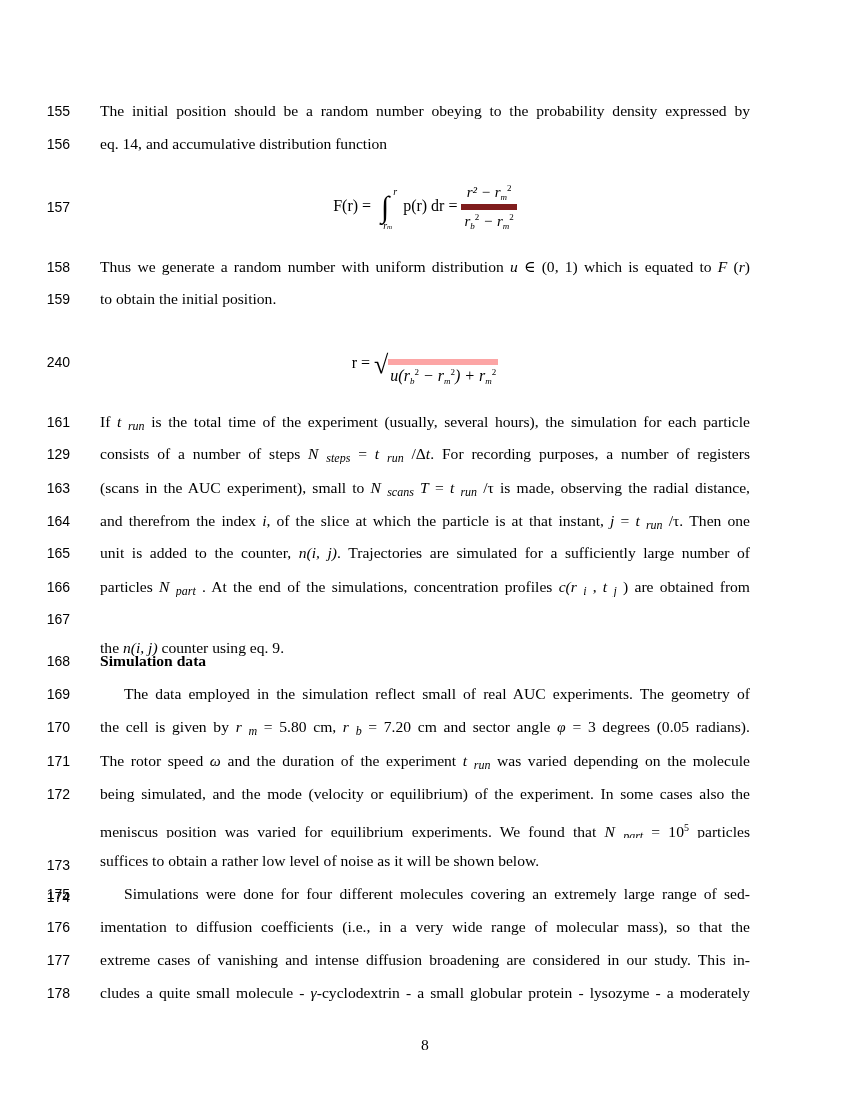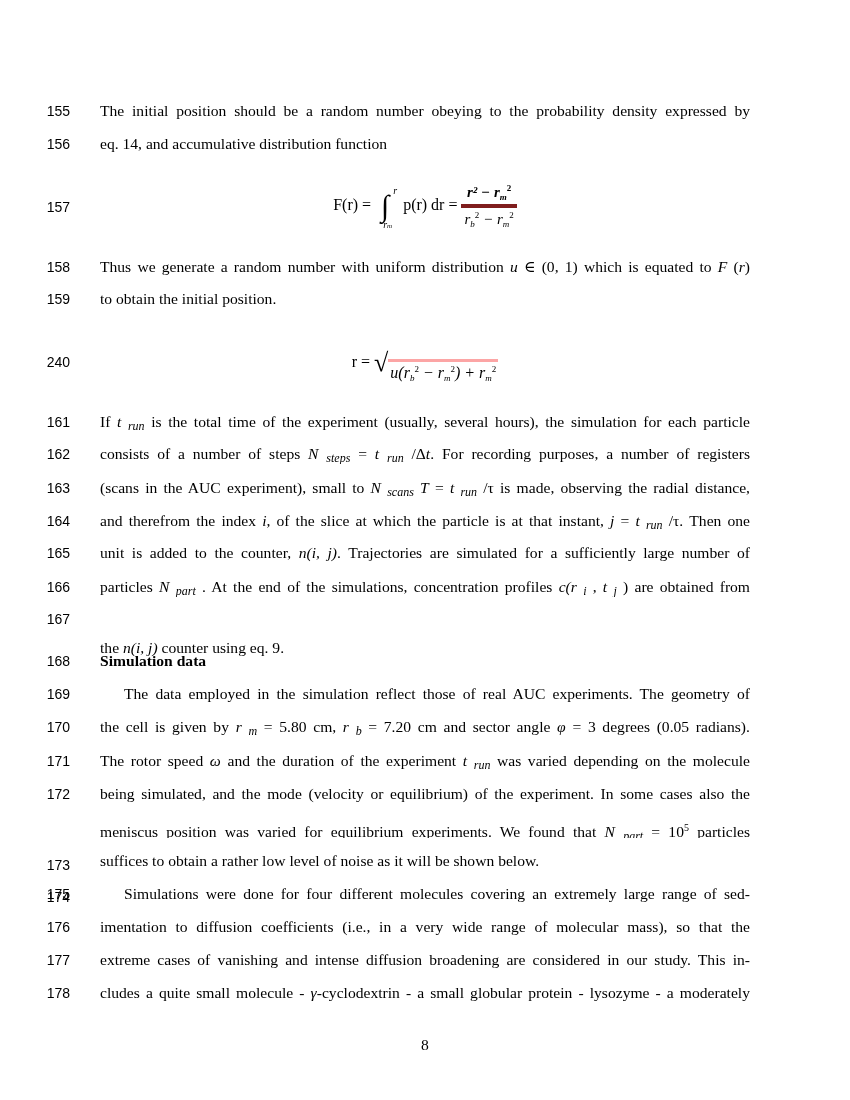--- a/index.html
+++ b/index.html
@@ -10,43 +10,43 @@
   .just { text-align: justify; text-align-last: justify; white-space: normal; height: 20px; overflow: hidden; }
   .ln { position: absolute; left: 40px; width: 30px; text-align: right; font-family: "Liberation Sans", "DejaVu Sans", sans-serif;
         font-size: 14px; line-height: 20px; color: #000; }
   .indent { text-indent: 24px; }
   i, .it { }
   .sub { font-size: 12px; font-style: italic; vertical-align: -3px; }
   .sup { font-size: 10px; vertical-align: 6px; }
   .heading { font-weight: bold; }
   .eq { position: absolute; left: 100px; width: 650px; text-align: center; font-size: 16px; }
   .frac { display: inline-block; vertical-align: middle; text-align: center; font-style: italic; }
-  .frac .num { display: block; border-bottom: 4px solid #7f1d1d; padding: 0 3px 2px; font-size: 15px; font-weight: bold; }
+  .frac .num { display: block; border-bottom: 6px solid #7f1d1d; padding: 0 3px 2px; font-size: 15px; }
   .frac .den { display: block; padding: 2px 3px 0; font-size: 15px; }
   .integral { display: inline-block; position: relative; font-size: 30px; vertical-align: middle; font-style: normal; width: 20px; }
   .lim-up { position: absolute; left: 18px; top: -4px; font-size: 10px; font-style: italic; }
   .lim-lo { position: absolute; left: 8px; top: 30px; font-size: 10px; font-style: italic; white-space: nowrap; }
   .sqrt { display: inline-block; position: relative; vertical-align: middle; }
   .sqrt .rad { font-size: 26px; vertical-align: middle; }
-  .sqrt .body { border-top: 3px solid #fca5a5; padding: 2px 2px 0 2px; font-style: italic; display: inline-block; vertical-align: middle; margin-top: 16px; }
+  .sqrt .body { border-top: 6px solid #fca5a5; padding: 2px 2px 0 2px; font-style: italic; display: inline-block; vertical-align: middle; margin-top: 16px; }
   .ms { font-size: 9px; vertical-align: -3px; font-style: italic; }
   .ps { font-size: 9px; vertical-align: 6px; font-style: normal; }
   .pagenum { position: absolute; left: 0; width: 850px; top: 1036px; text-align: center; font-size: 15.6px; }
 </style>
 </head>
 <body>
 
 <div class="ln" style="top:101px">155</div>
 <div class="ln" style="top:134px">156</div>
 <div class="ln" style="top:197px">157</div>
 <div class="ln" style="top:257px">158</div>
 <div class="ln" style="top:289px">159</div>
 <div class="ln" style="top:352px">240</div>
 <div class="ln" style="top:412px">161</div>
-<div class="ln" style="top:444px">162</div>
+<div class="ln" style="top:444px">129</div>
 <div class="ln" style="top:478px">163</div>
 <div class="ln" style="top:511px">164</div>
 <div class="ln" style="top:543px">165</div>
 <div class="ln" style="top:577px">166</div>
 <div class="ln" style="top:609px">167</div>
 <div class="ln" style="top:651px">168</div>
 <div class="ln" style="top:684px">169</div>
 <div class="ln" style="top:717px">170</div>
 <div class="ln" style="top:751px">171</div>
 <div class="ln" style="top:784px">172</div>
@@ -87,21 +87,21 @@
 <div class="line just" style="top:412px"><span>If </span><i>t</i> <span class="sub">run</span><span> is the total time of the experiment (usually, several hours), the simulation for each particle</span></div>
 <div class="line just" style="top:444px"><span>consists of a number of steps </span><i>N</i> <span class="sub">steps</span><span> = </span><i>t</i> <span class="sub">run</span><span> /Δ</span><i>t</i><span>.  For recording purposes, a number of registers</span></div>
 <div class="line just" style="top:478px"><span>(scans in the AUC experiment), small to </span><i>N</i> <span class="sub">scans</span> <i>T</i><span> = </span><i>t</i> <span class="sub">run</span><span> /τ is made, observing the radial distance,</span></div>
 <div class="line just" style="top:511px"><span>and therefrom the index </span><i>i</i><span>, of the slice at which the particle is at that instant, </span><i>j</i><span> = </span><i>t</i> <span class="sub">run</span><span> /τ. Then one</span></div>
 <div class="line just" style="top:543px"><span>unit is added to the counter, </span><i>n(i, j)</i><span>.  Trajectories are simulated for a sufficiently large number of</span></div>
 <div class="line just" style="top:577px"><span>particles </span><i>N</i> <span class="sub">part</span><span> .  At the end of the simulations, concentration profiles </span><i>c(r</i> <span class="sub">i</span><span> , </span><i>t</i> <span class="sub">j</span><span> ) are obtained from</span></div>
 <div class="line" style="top:638px"><span>the </span><i>n(i, j)</i><span> counter using eq. 9.</span></div>
 
 <div class="line heading" style="top:651px">Simulation data</div>
 
-<div class="line just indent" style="top:684px">The data employed in the simulation reflect those of real AUC experiments. The geometry of</div>
+<div class="line just indent" style="top:684px">The data employed in the simulation reflect small of real AUC experiments. The geometry of</div>
 <div class="line just" style="top:717px"><span>the cell is given by </span><i>r</i> <span class="sub">m</span><span> = 5.80 cm, </span><i>r</i> <span class="sub">b</span><span> = 7.20 cm and sector angle </span><i>φ</i><span> = 3 degrees (0.05 radians).</span></div>
 <div class="line just" style="top:751px"><span>The rotor speed </span><i>ω</i><span> and the duration of the experiment </span><i>t</i> <span class="sub">run</span><span> was varied depending on the molecule</span></div>
 <div class="line just" style="top:784px">being simulated, and the mode (velocity or equilibrium) of the experiment. In some cases also the</div>
 <div class="line just" style="top:818px"><span>meniscus position was varied for equilibrium experiments.  We found that </span><i>N</i> <span class="sub">part</span><span> = 10</span><span class="sup">5</span><span> particles</span></div>
 <div class="line" style="top:851px">suffices to obtain a rather low level of noise as it will be shown below.</div>
 
 <div class="line just indent" style="top:884px">Simulations were done for four different molecules covering an extremely large range of sed-</div>
 <div class="line just" style="top:917px">imentation to diffusion coefficients (i.e., in a very wide range of molecular mass), so that the</div>
 <div class="line just" style="top:950px">extreme cases of vanishing and intense diffusion broadening are considered in our study. This in-</div>
 <div class="line just" style="top:983px"><span>cludes a quite small molecule - </span><i>γ</i><span>-cyclodextrin - a small globular protein - lysozyme - a moderately</span></div>

